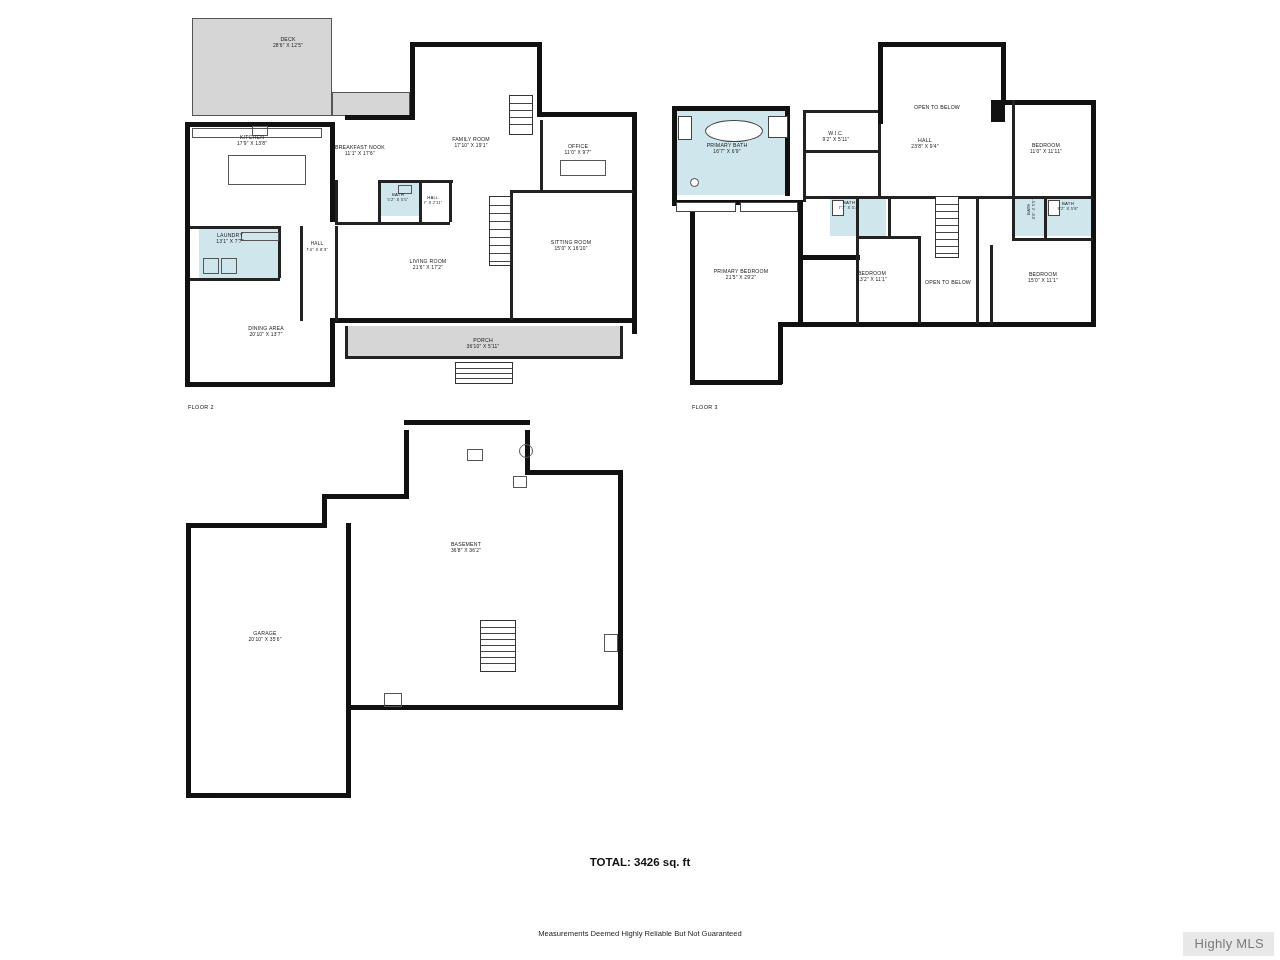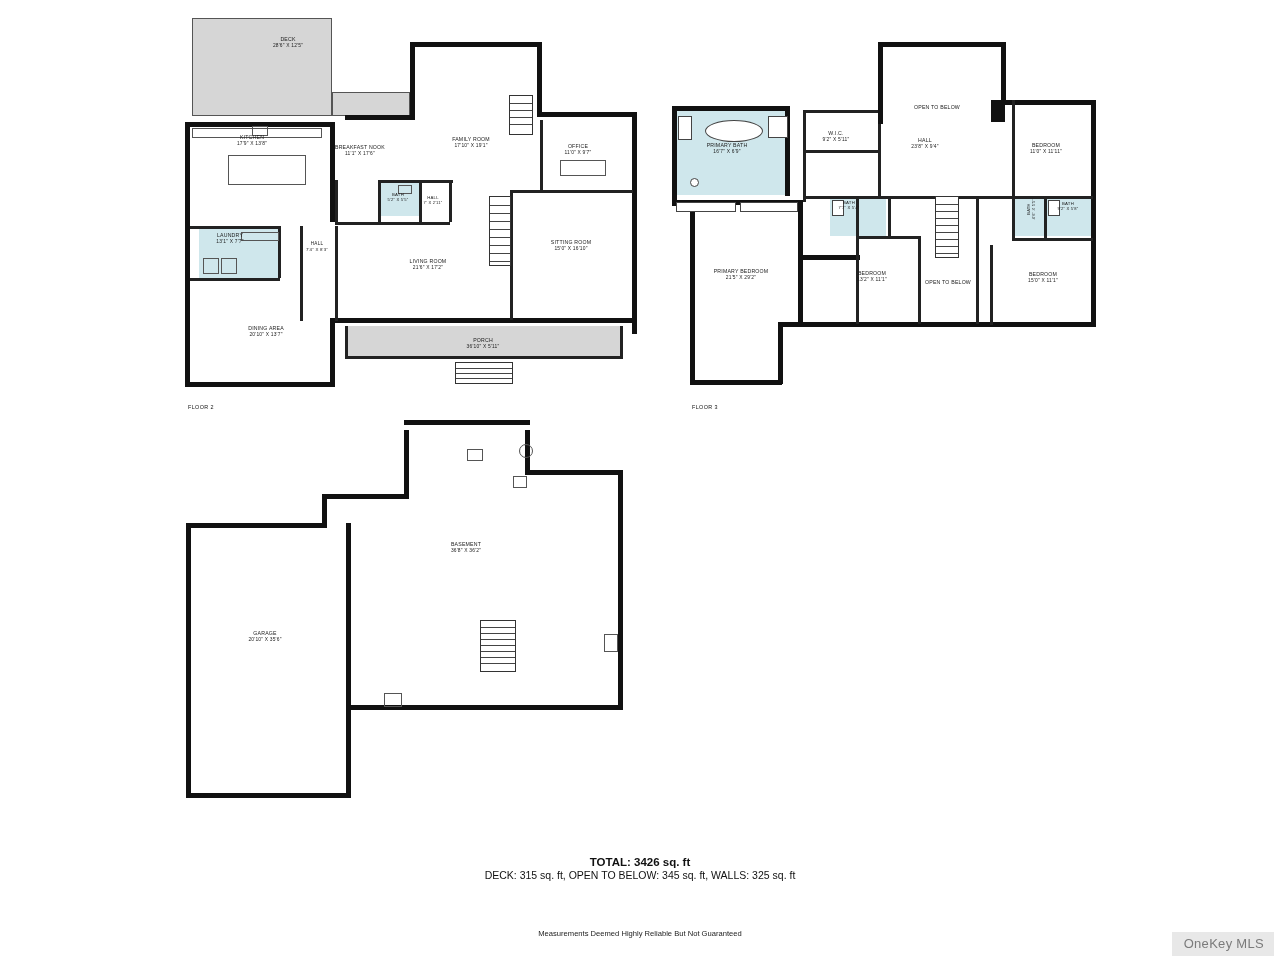--- a/index.html
+++ b/index.html
@@ -361,23 +361,22 @@
     <div class="label" style="left:265px;top:210px;">
       <span class="nm">GARAGE</span>
       <span class="dim">20'10" X 35'6"</span>
     </div>
 
     <div class="floor-tag" style="left:188px;top:372px;">FLOOR 1</div>
   </div>
 
   <div class="footer" style="top:856px;">
     <div class="total">TOTAL: 3426 sq. ft</div>
-    <div class="sumline">DECK: 315 sq. ft, OPEN TO BELOW: 345 sq. ft, WALLS: 325 sq. ft</div>
   </div>
   <div class="footer" style="top:929px;text-align:center;">
     <div class="disclaimer">Measurements Deemed Highly Reliable But Not Guaranteed</div>
   </div>
 
   <div class="watermark">
-    <span>OneKey MLS</span>
+    <span>Highly MLS</span>
   </div>
 
 </div>
 
 </body></html>

